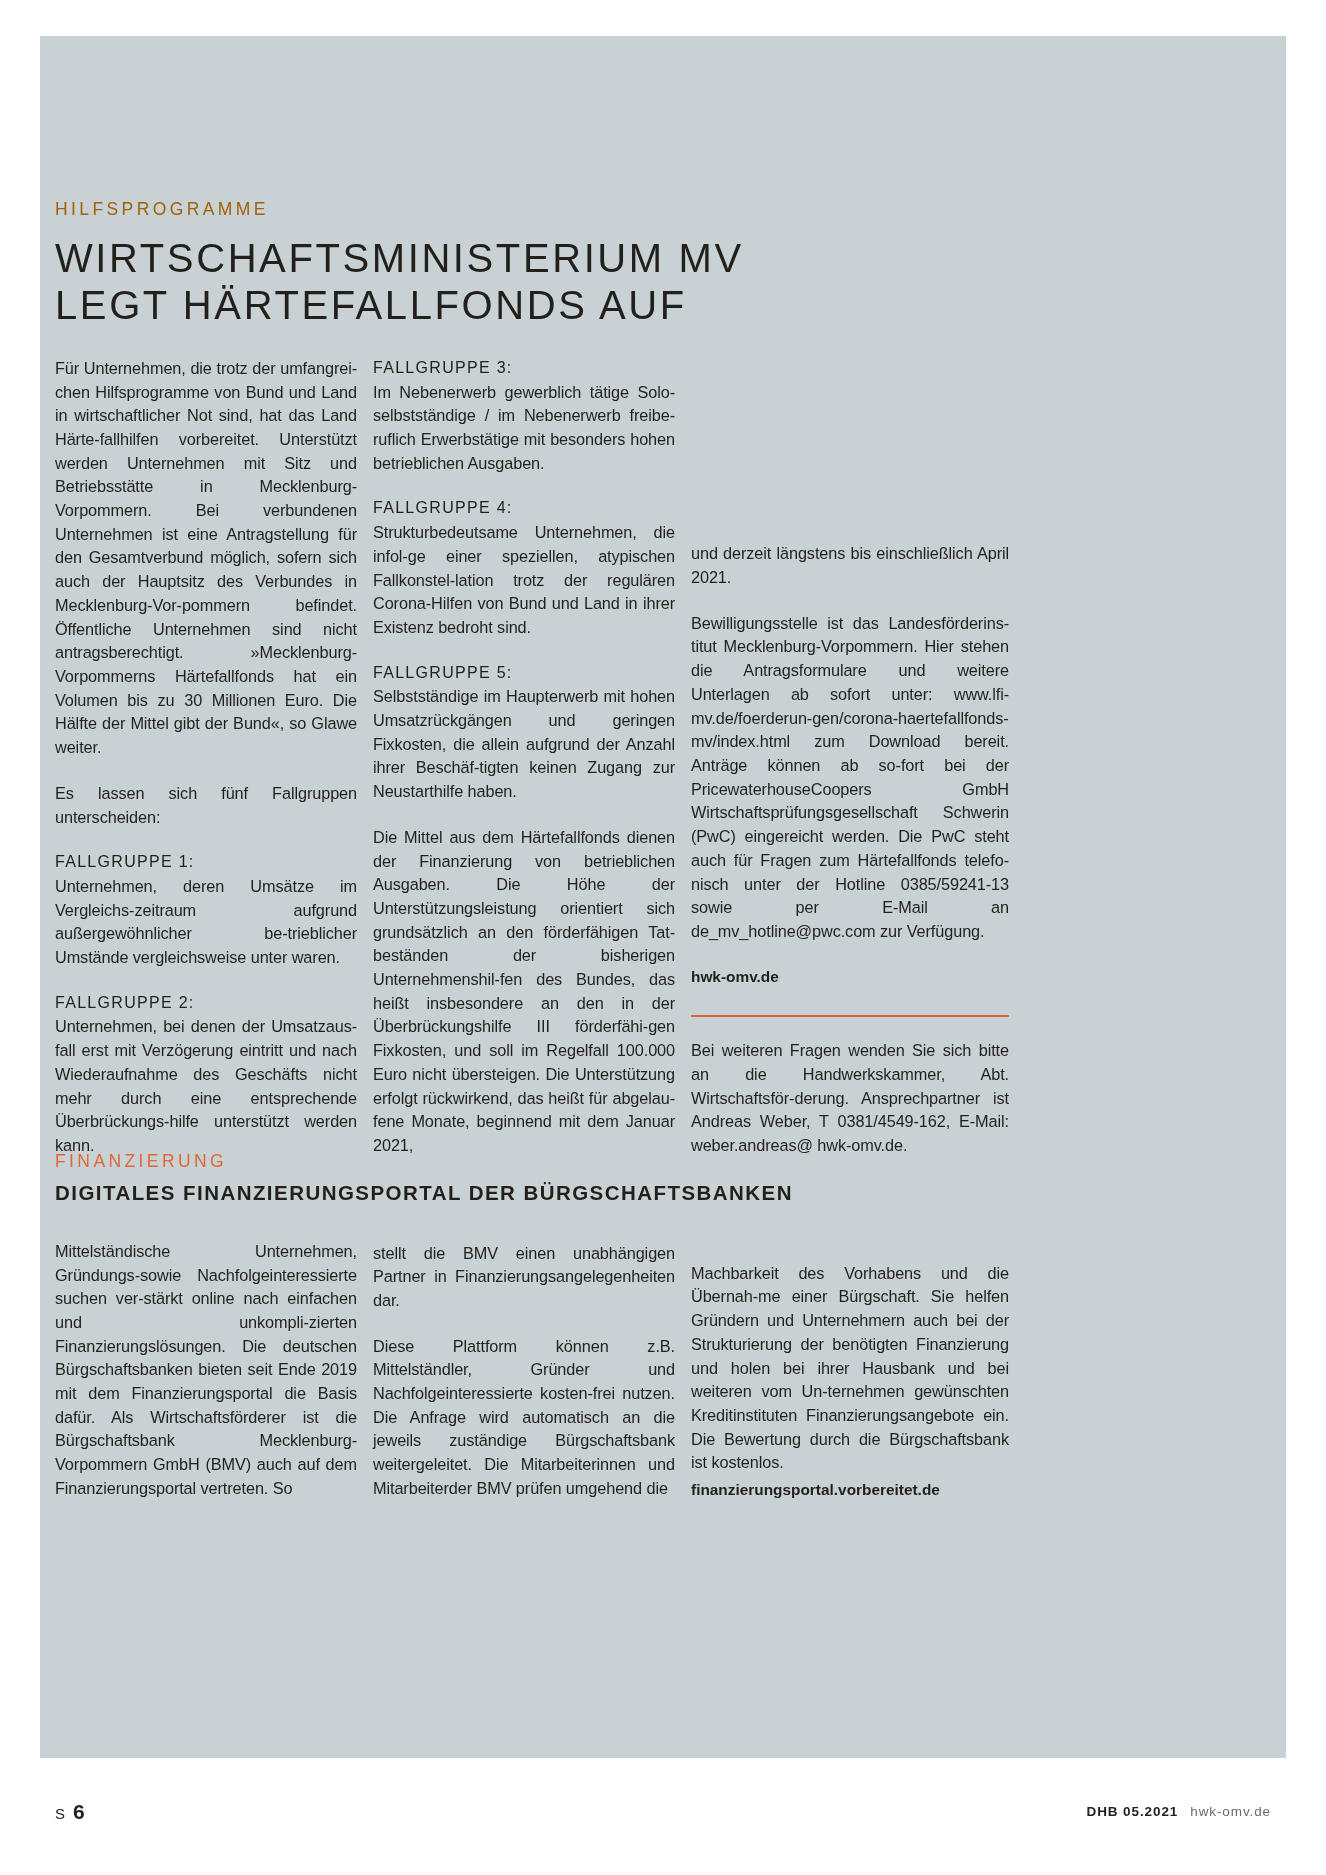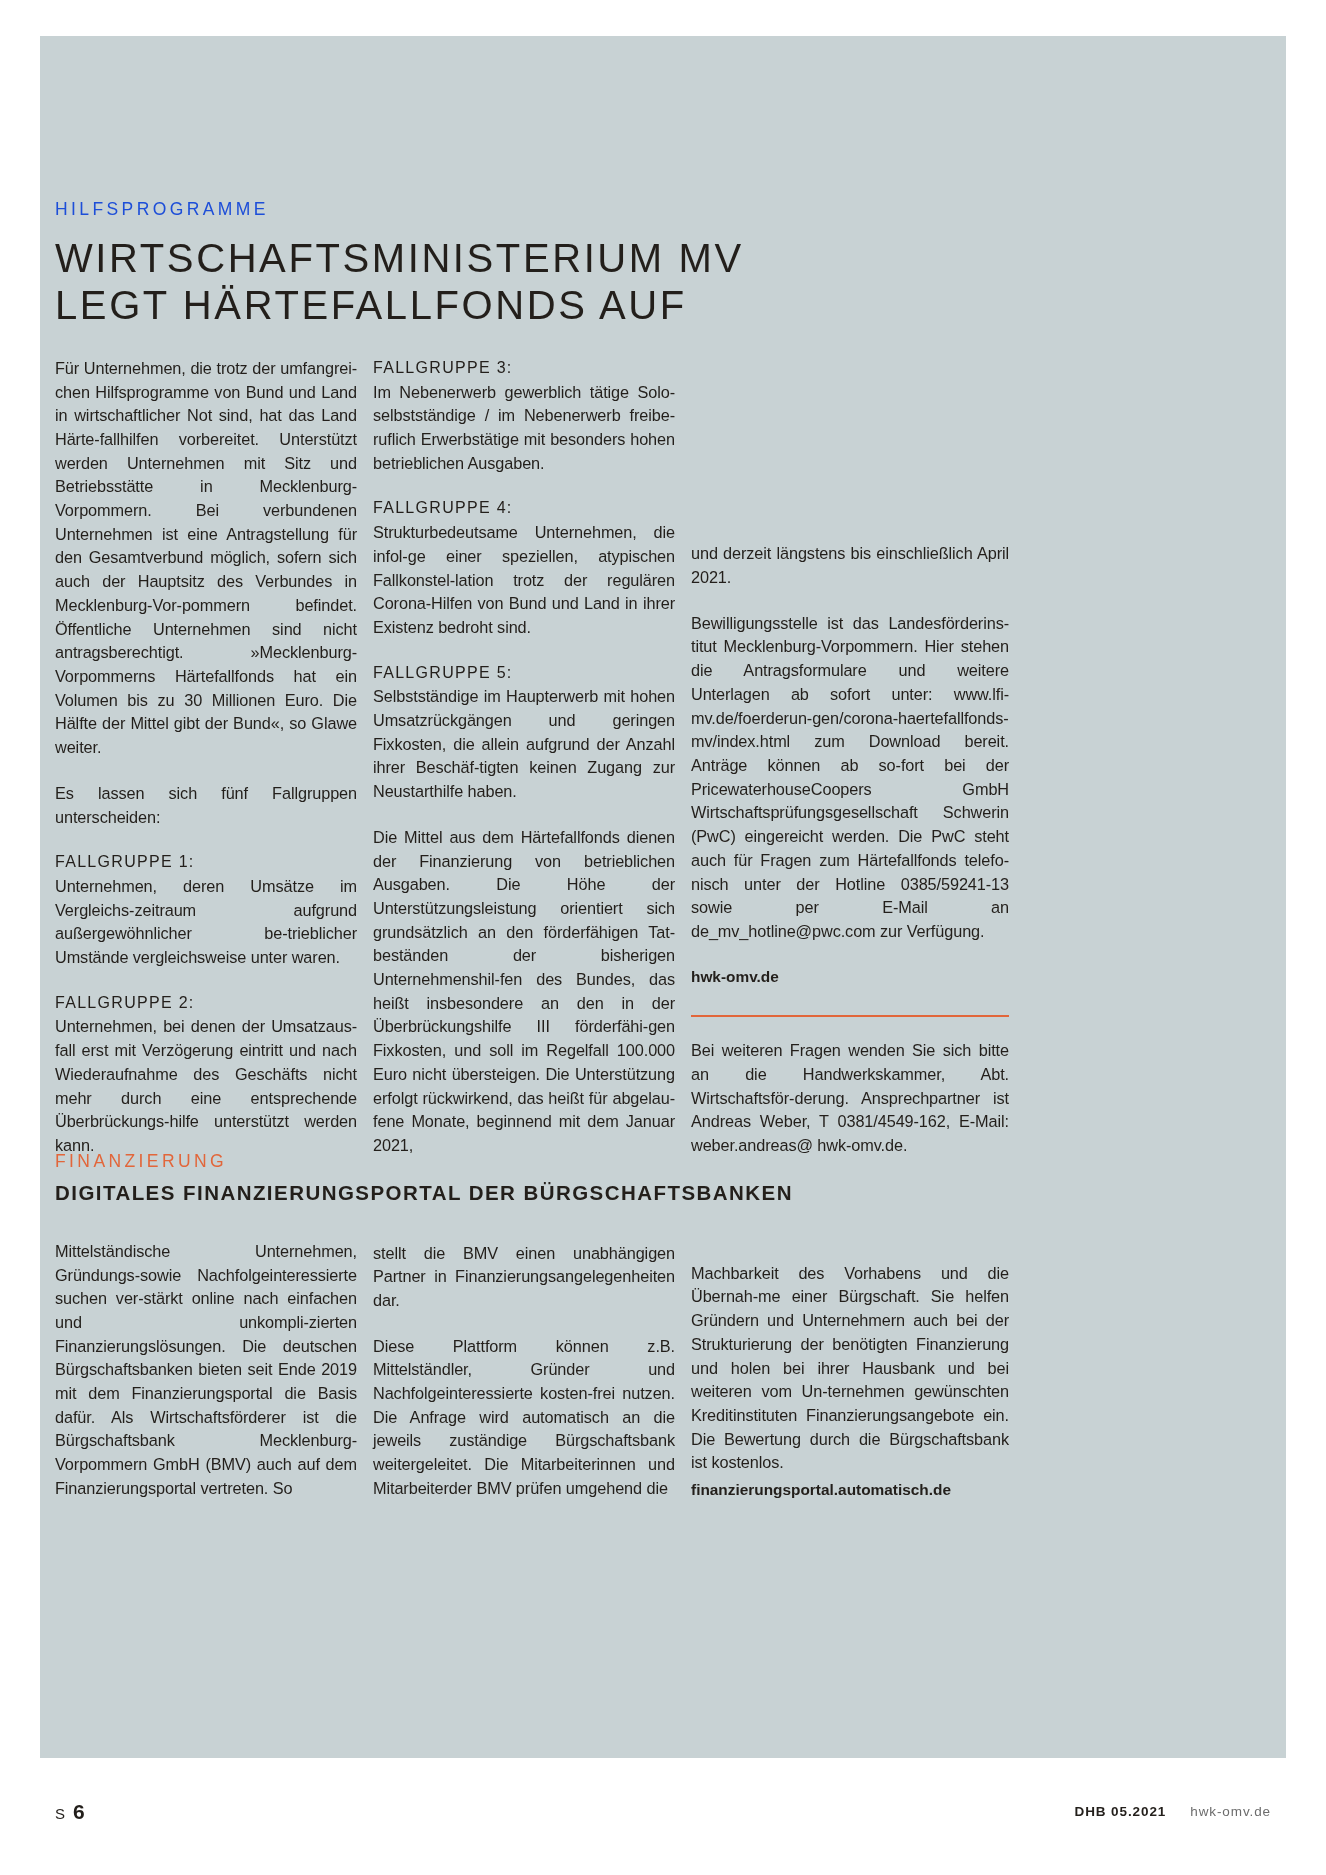--- a/index.html
+++ b/index.html
@@ -40,21 +40,21 @@
     position: absolute;
     left: 55px;
     top: 200px;
     width: 1000px;
   }
 
   
   .kicker {
     font-size: 17.5px;
     letter-spacing: 3.4px;
-    color: #1d4ed8;
+    color: #a16207;
     font-weight: 400;
     margin: 0 0 16px 0;
     line-height: 1.1;
     text-transform: uppercase;
   }
 
   
   .headline {
     font-size: 40px;
     line-height: 1.17;
@@ -166,21 +166,21 @@
     font-size: 21px;
     font-weight: bold;
     color: #231f1b;
   }
   .footer-right {
     position: absolute;
     right: 55px;
     top: 4px;
     display: flex;
     align-items: baseline;
-    gap: 24px;
+    gap: 12px;
   }
   .footer-issue {
     font-size: 13.5px;
     font-weight: bold;
     letter-spacing: 0.9px;
     color: #231f1b;
   }
   .footer-url {
     font-size: 13.5px;
     letter-spacing: 0.9px;
@@ -254,21 +254,21 @@
         <p class="body tight">Mittelständische Unternehmen, Gründungs-sowie Nachfolgeinteressierte suchen ver-stärkt online nach einfachen und unkompli-zierten Finanzierungslösungen. Die deutschen Bürgschaftsbanken bieten seit Ende 2019 mit dem Finanzierungsportal die Basis dafür. Als Wirtschaftsförderer ist die Bürgschaftsbank Mecklenburg-Vorpommern GmbH (BMV) auch auf dem Finanzierungsportal vertreten. So</p>
       </div>
 
       <div class="col">
         <p class="body">stellt die BMV einen unabhängigen Partner in Finanzierungsangelegenheiten dar.</p>
         <p class="body tight">Diese Plattform können z.B. Mittelständler, Gründer und Nachfolgeinteressierte kosten-frei nutzen. Die Anfrage wird automatisch an die jeweils zuständige Bürgschaftsbank weitergeleitet. Die Mitarbeiterinnen und Mitarbeiterder BMV prüfen umgehend die</p>
       </div>
 
       <div class="col">
         <p class="body" style="margin-bottom:4px;">Machbarkeit des Vorhabens und die Übernah-me einer Bürgschaft. Sie helfen Gründern und Unternehmern auch bei der Strukturierung der benötigten Finanzierung und holen bei ihrer Hausbank und bei weiteren vom Un-ternehmen gewünschten Kreditinstituten Finanzierungsangebote ein. Die Bewertung durch die Bürgschaftsbank ist kostenlos.</p>
-        <p class="urlline">finanzierungsportal.automatisch.de</p>
+        <p class="urlline">finanzierungsportal.vorbereitet.de</p>
       </div>
 
     </div>
   </div>
 
   <div class="footer">
     <div class="footer-left">
       <span class="footer-s">S</span>
       <span class="footer-page">6</span>
     </div>

